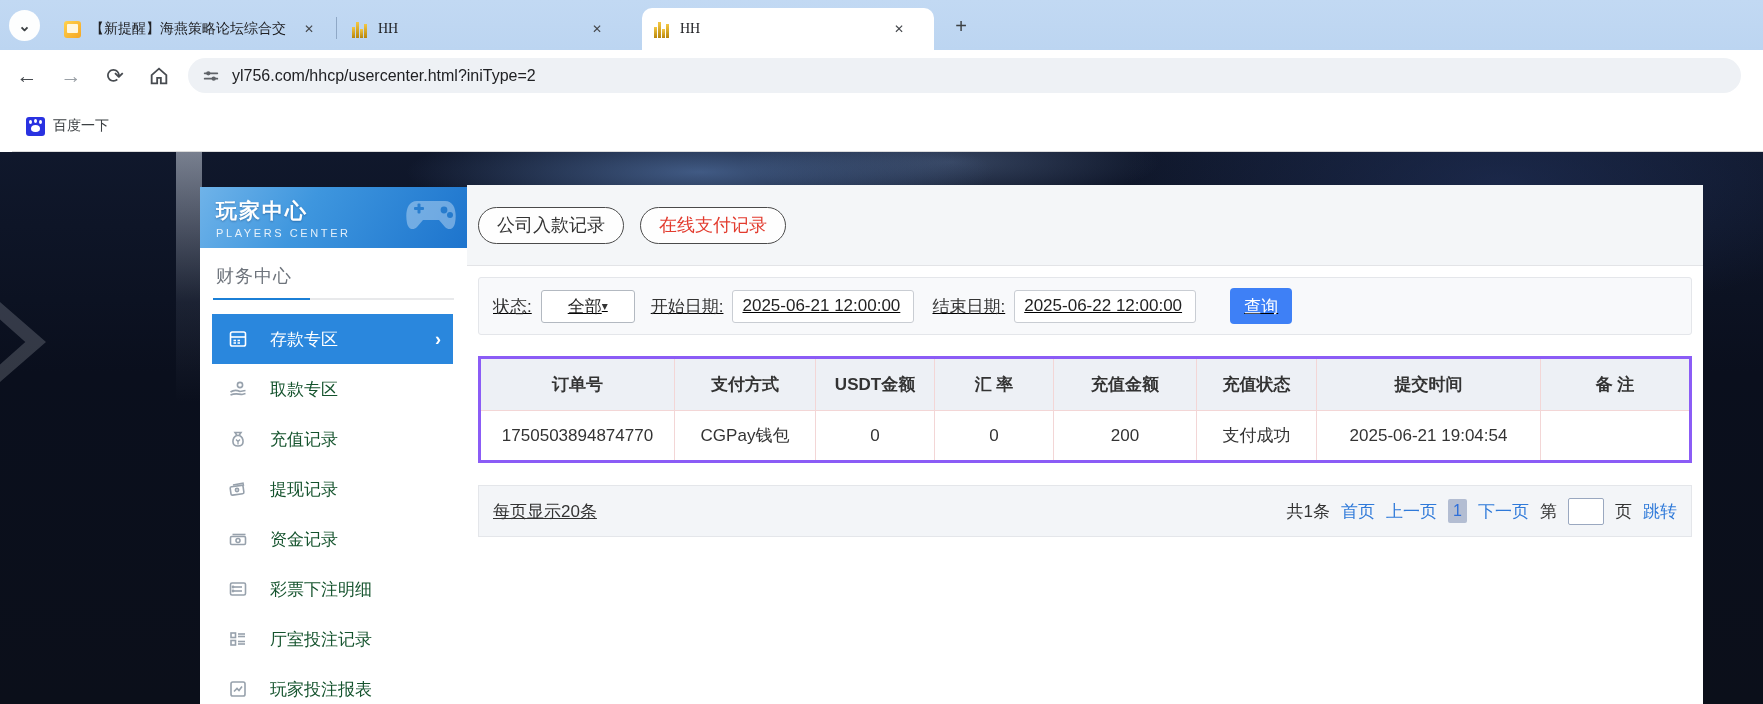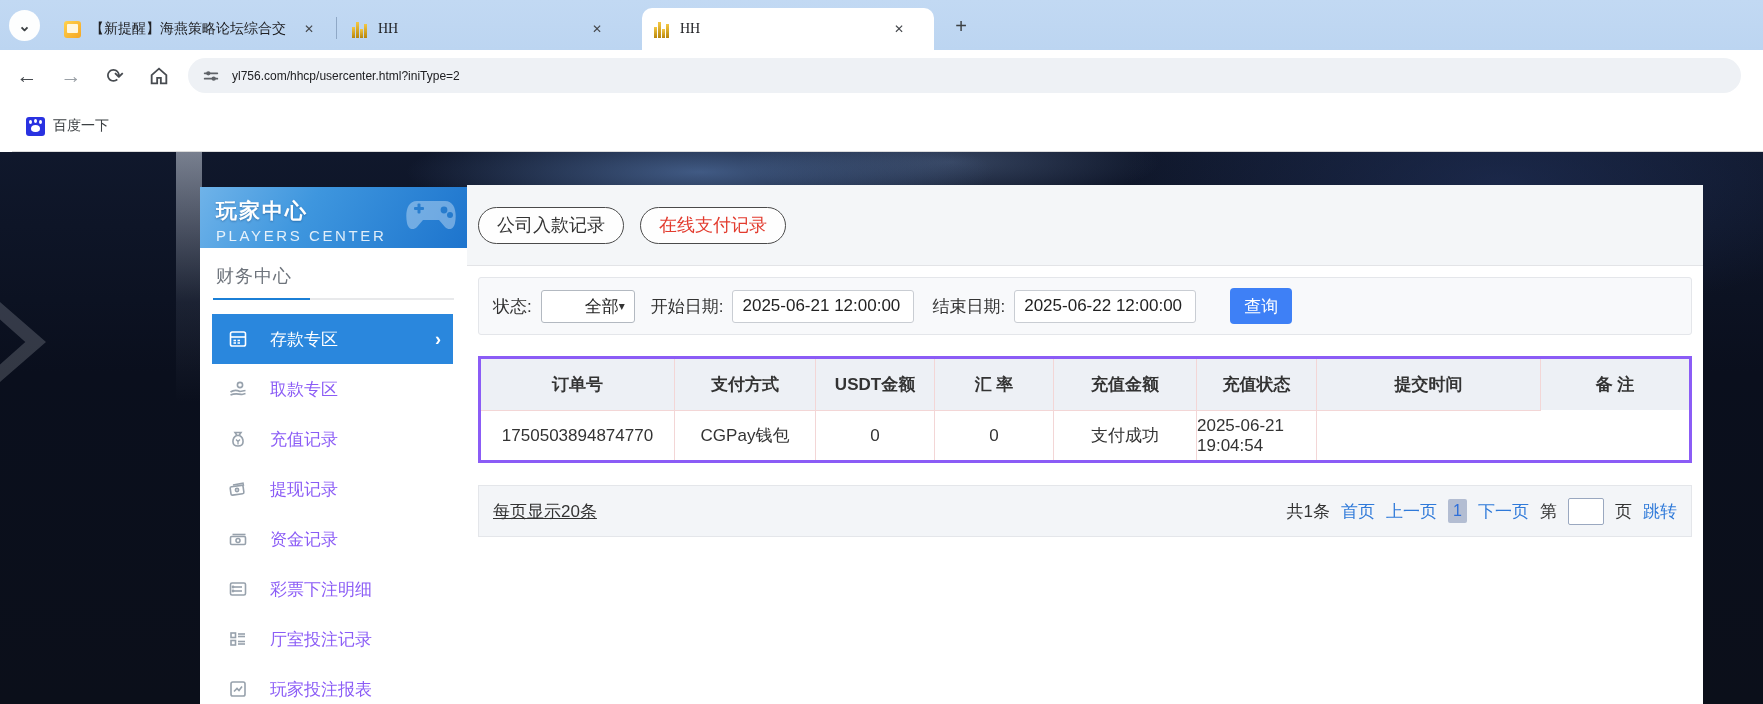--- a/index.html
+++ b/index.html
@@ -34,21 +34,21 @@
   .fav-gold i:nth-child(3){height:9px;}  .fav-gold i:nth-child(4){height:14px;}
 
   
   .toolbar { position:absolute; left:0; top:50px; width:100%; height:51px; background:#fff;
              display:flex; align-items:center; }
   .nav-ic { width:34px; height:34px; display:flex; align-items:center; justify-content:center;
             font-size:21px; color:#474b50; margin-left:10px; border-radius:50%; }
   .nav-ic.dim { color:#9aa0a6; }
   .omnibox { flex:1; height:35px; margin:0 22px 0 12px; background:#eef1f5; border-radius:18px;
              display:flex; align-items:center; padding:0 14px; }
-  .omnibox .url { font-size:12px; color:#202124; margin-left:12px; }
+  .omnibox .url { font-size:16px; color:#202124; margin-left:12px; }
 
   
   .bookmarks { position:absolute; left:12px; top:101px; width:100%; height:51px; background:#fff;
                border-bottom:1px solid #dcdcdc; display:flex; align-items:center; }
   .bm { display:flex; align-items:center; margin-left:14px; }
   .bm-fav { width:19px; height:19px; background:#2932e1; border-radius:3px; position:relative; margin-right:8px; }
   .bm-fav::before { content:""; position:absolute; left:5px; top:8px; width:9px; height:7px;
                     background:#fff; border-radius:50% 50% 45% 45%; }
   .bm-fav::after { content:""; position:absolute; left:3px; top:3px; width:3px; height:4px; background:#fff;
                    border-radius:50%; box-shadow:5px -1px 0 #fff, 10px 0 0 #fff; }
@@ -69,47 +69,47 @@
   .deco-tri2 { left:870px; top:400px; width:150px; height:105px;
                background:rgba(235,240,246,.07); clip-path:polygon(0 100%, 60% 0, 100% 100%); }
   .deco-chev { left:0px; top:150px; width:46px; height:80px;
                background:rgba(240,244,250,.18); clip-path:polygon(0 0, 100% 50%, 0 100%, 0 78%, 55% 50%, 0 22%); }
 
   
   .sidebar { position:absolute; left:200px; top:35px; width:267px; height:517px; background:#fff; }
   .sb-header { height:61px; position:relative; overflow:hidden; padding:10px 0 0 16px;
                background:linear-gradient(120deg,#6fb3e9 0%,#3e96de 40%,#1d74cd 100%); }
   .sb-title { color:#fff; font-size:21px; font-weight:bold; letter-spacing:2px; text-shadow:0 1px 2px rgba(0,40,90,.35); }
-  .sb-sub { color:rgba(255,255,255,.85); font-size:15px; letter-spacing:2.6px; margin-top:2px; }
+  .sb-sub { color:rgba(255,255,255,.85); font-size:11px; letter-spacing:2.6px; margin-top:2px; }
   .sb-pad { position:absolute; right:8px; top:6px; opacity:.4; }
   .sb-section { padding:16px 0 0 16px; font-size:18px; color:#6e747c; letter-spacing:1px; }
   .sb-underline { margin:10px 13px 0 13px; height:2px; background:#e8e9eb; position:relative; }
   .sb-underline::before { content:""; position:absolute; left:0; top:0; width:97px; height:2px; background:#1b7fd6; }
   .sb-menu { margin-top:14px; }
   .sb-item { height:50px; margin:0 14px 0 12px; display:flex; align-items:center; padding-left:16px;
-             color:#8b5cf6; font-size:17px; cursor:pointer; position:relative; }
+             color:#14532d; font-size:17px; cursor:pointer; position:relative; }
   .sb-item .ic { width:22px; height:22px; margin-right:20px; color:#97a1ac; display:flex; align-items:center; }
   .sb-item.active { background:#2a87dd; color:#fff; }
   .sb-item.active .ic { color:#fff; }
   .sb-item .chev { position:absolute; right:12px; font-size:18px; color:#fff; font-weight:bold; }
 
   
   .panel { position:absolute; left:467px; top:33px; width:1236px; height:519px; background:#fff; }
   .panel-strip { height:81px; background:#f4f6f8; border-bottom:1px solid #e3e4e7;
                  display:flex; align-items:center; padding-left:11px; }
   .pill { height:37px; padding:0 18px; border:1px solid #4a4a4a; border-radius:19px; background:#fefefe;
           display:flex; align-items:center; font-size:18px; color:#333; margin-right:16px; cursor:pointer; }
   .pill.red { color:#e23b2e; }
   .panel-body { padding:11px; }
 
   .filter-box { height:58px; background:#f8f9fb; border:1px solid #e4e6ea; border-radius:3px;
-                display:flex; align-items:center; padding-left:14px; }
+                display:flex; align-items:center; padding-left:14px;text-decoration:underline; }
   .f-label { font-size:17px; color:#333; margin-right:9px; }
   .f-select { width:94px; height:33px; background:#fff; border:1px solid #b3b9c1; border-radius:3px;
-              display:flex; align-items:center; justify-content:flex-end; padding:0 9px;
+              display:flex; align-items:center; justify-content:center; padding:0 9px;
               font-size:17px; color:#222; margin-right:16px; cursor:pointer; }
   .f-select .car { font-size:12px; color:#333; }
   .f-input { width:182px; height:33px; background:#fff; border:1px solid #c9cdd3; border-radius:3px;
              font-size:17px; color:#222; padding:0 9px; margin-right:18px;
              font-family:"Liberation Sans", sans-serif; }
   .f-btn { width:62px; height:36px; background:#3e80f6; color:#fff; border:none; border-radius:4px;
            font-size:17px; cursor:pointer; margin-left:16px; font-family:"Liberation Sans", sans-serif; }
 
   .tbl { margin-top:21px; border:3px solid #8b5cf6; }
   .tbl-row { display:grid; grid-template-columns:194px 141px 119px 119px 143px 120px 224px 1fr; }
@@ -352,20 +352,21 @@
             <div>充值金额</div>
             <div>充值状态</div>
             <div>提交时间</div>
             <div>备 注</div>
           </div>
           <div class="tbl-row tbl-data">
             <div>1750503894874770</div>
             <div>CGPay钱包</div>
             <div>0</div>
             <div>0</div>
+            <div>200</div>
             <div>支付成功</div>
             <div>2025-06-21 19:04:54</div>
             <div></div>
           </div>
         </div>
 
         <div class="pgn">
           <div class="pgn-left">每页显示20条</div>
           <div class="pgn-right">
             <span class="txt">共1条</span>

